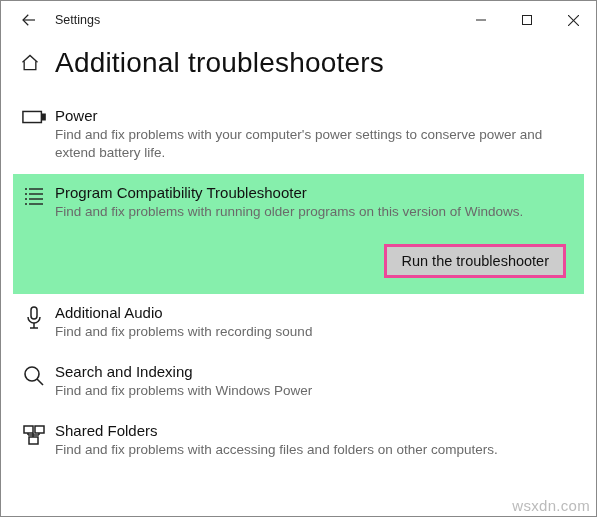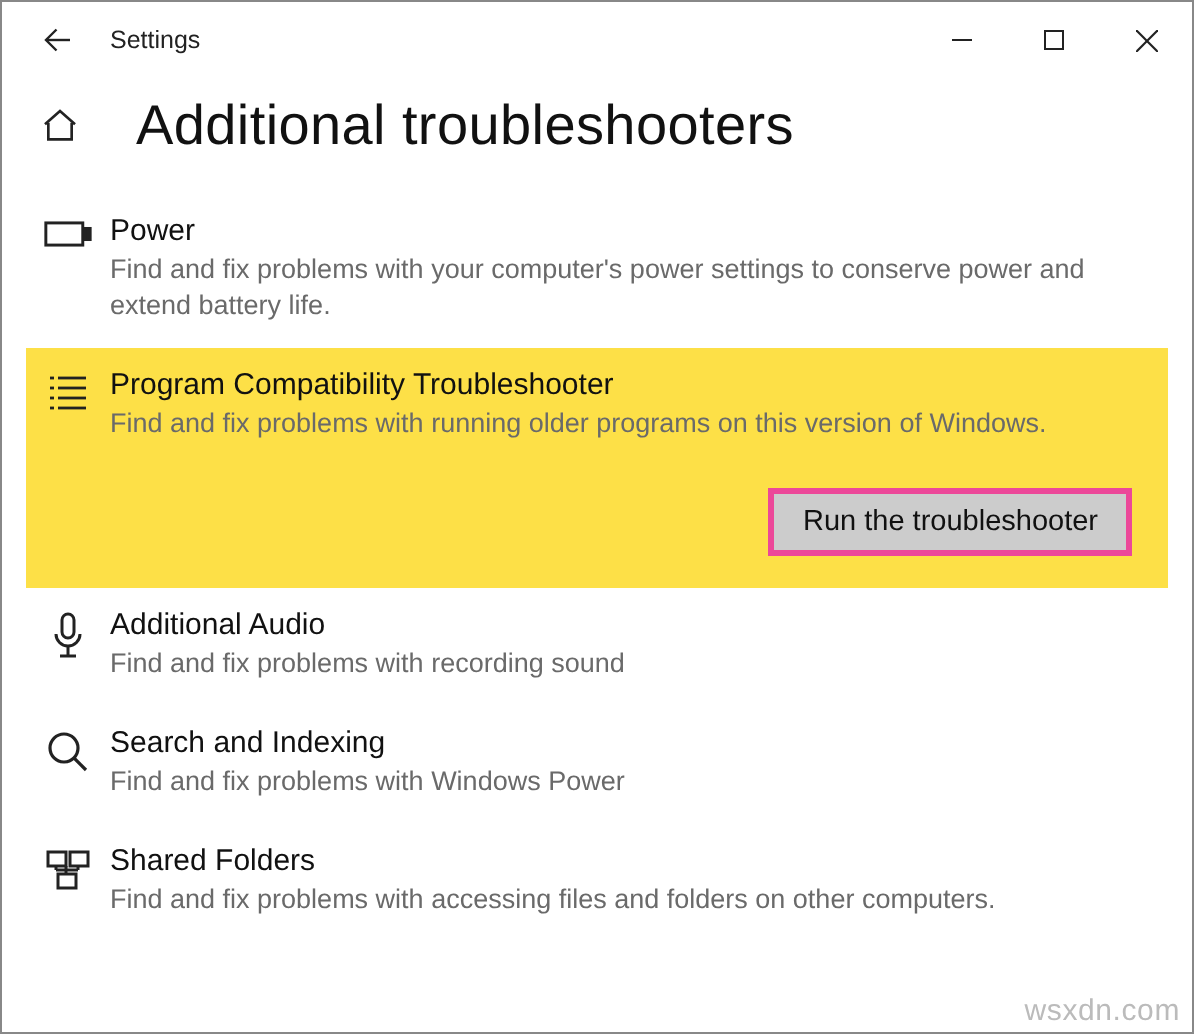--- a/index.html
+++ b/index.html
@@ -44,30 +44,29 @@
     .header .home-icon {
       width: 22px; height: 22px;
       display: flex; align-items: center; justify-content: center;
       margin-right: 14px;
     }
     .header h1 {
       font-weight: 400;
       font-size: 28px;
       letter-spacing: 0.2px;
       color: #111;
-      margin-left: 13px;
     }
     .list { padding: 0 12px; }
     .item {
       display: flex;
       padding: 10px 6px 12px 6px;
       align-items: flex-start;
     }
     .item.selected {
-      background: #fde047;
+      background: #86efac;
       padding-bottom: 16px;
     }
     .item .icon-col {
       width: 30px;
       flex: 0 0 30px;
       display: flex;
       justify-content: center;
       margin-top: 2px;
     }
     .item .text-col {

